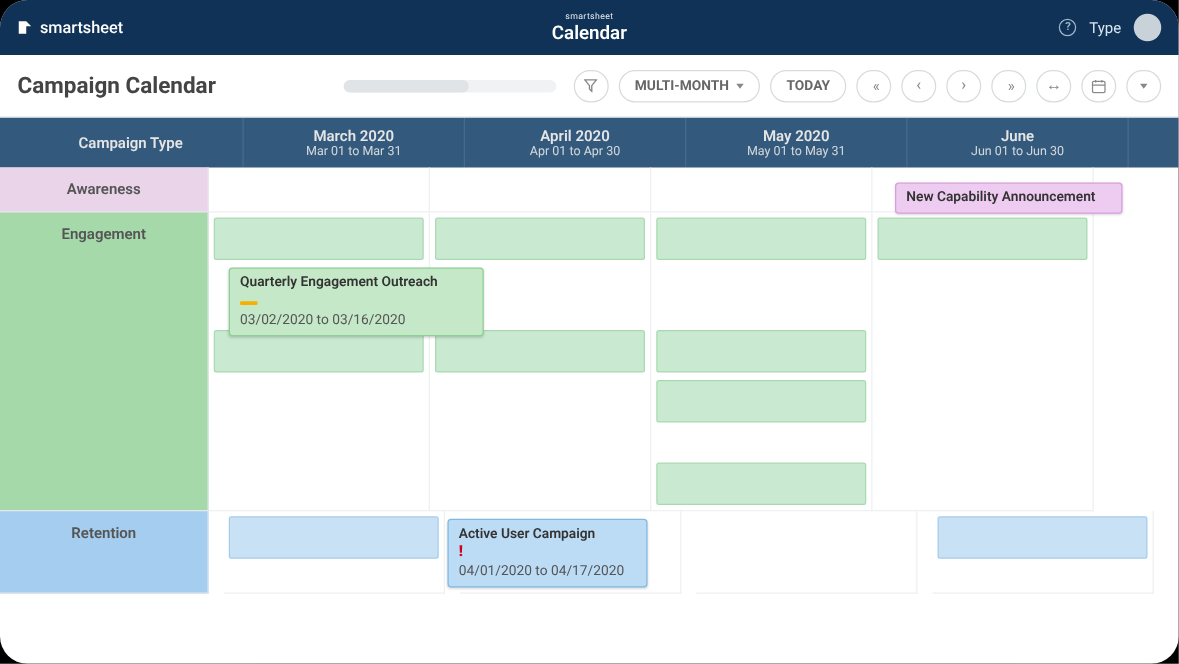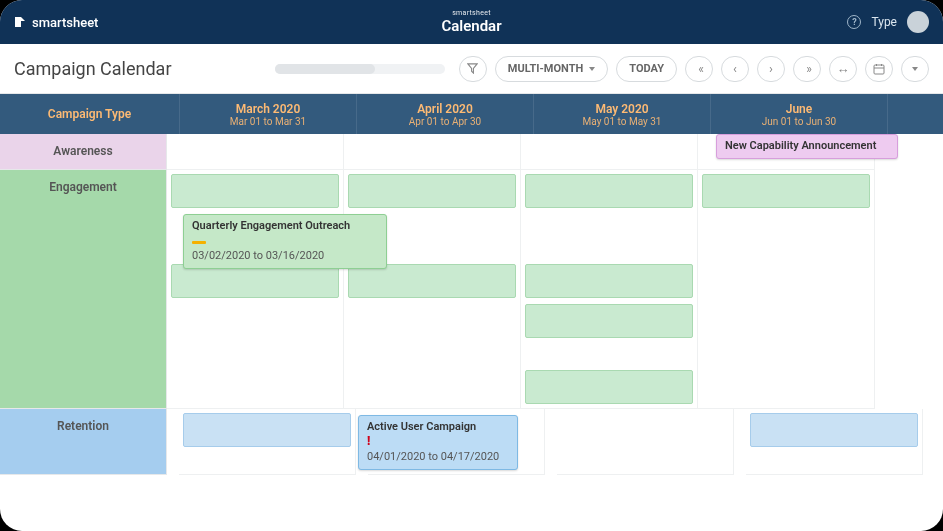--- a/index.html
+++ b/index.html
@@ -22,38 +22,38 @@
   .topbar-right { margin-left: auto; display: flex; align-items: center; gap: 10px; font-size: 12px; color:#dbe6ef;}
   .avatar { width: 22px; height: 22px; border-radius: 50%; background: #c9d2d9; }
   .help-icon { width:14px; height:14px; border:1.5px solid #9fb6c9; border-radius:50%; display:inline-flex; align-items:center; justify-content:center; font-size:9px; color:#9fb6c9; font-weight:700;}
 
   
   .toolbar {
     height: 50px; padding: 10px 14px; display: flex; align-items: center; gap: 8px;
     border-bottom: 1px solid #e6e8ea;
      background:#fff;
   }
-  .page-title { font-size: 18px; font-weight: 400; color: #444; flex: 0 0 auto; margin-right: 6px; }
+  .page-title { font-size: 18px; font-weight: 700; color: #444; flex: 0 0 auto; margin-right: 6px; }
   .spacer { flex: 1 1 auto; }
   .scroll-track { width: 170px; height: 10px; background: #f0f2f4; border-radius: 5px; position:relative; margin-right:6px;}
   .scroll-thumb { position:absolute; left:0; top:0; width:100px; height:10px; background:#e1e4e7; border-radius:5px;}
   .pill, .iconbtn {
     height: 26px; border: 1px solid #d7dbde; border-radius: 13px; background: #fff;
     display: inline-flex; align-items: center; justify-content: center;
     font-size: 11px; color: #666; cursor: pointer;
   }
   .iconbtn { width: 28px; }
   .pill { padding: 0 12px; gap: 6px; font-weight: bold; }
   .caret-down { width:0;height:0;border-left:3px solid transparent;border-right:3px solid transparent;border-top:4px solid #888; display:inline-block;}
   .chev { font-size: 13px; color:#888; line-height:1; }
   .dbl-chev { letter-spacing:-4px; font-size:12px; color:#888;}
 
   
   .grid { flex:1 1 auto; overflow:hidden; display:flex; flex-direction:column; }
-  .grid-header { display:flex; background:#335a7d; color:#fdba74; }
+  .grid-header { display:flex; background:#335a7d; color:#e5e5e5;padding-left:15px; }
   .col-type { width: 180px; }
   .col-month { width: 177px; }
   .grid-header .cell { height: 40px; display:flex; flex-direction:column; align-items:center; justify-content:center; font-size:11px; border-right:1px solid rgba(255,255,255,0.1);}
   .grid-header .cell .m1 { font-weight:600; font-size:12px;}
   .grid-header .cell .m2 { font-size:10px; opacity:.9;}
 
   .grid-body { position: relative; flex:1; }
 
   .row { display:flex; align-items:stretch; }
   .row .type-cell {
@@ -223,21 +223,21 @@
         <div class="lane">
           <div class="ghost blue" style="left:4px;top:4px;right:4px;height:34px"></div>
         </div>
         <div class="lane"></div>
         <div class="lane"></div>
         <div class="lane">
           <div class="ghost blue" style="left:4px;top:4px;right:4px;height:34px"></div>
         </div>
       </div>
 
-      <div class="card purple" style="left:716px; top:0px; width:182px;">
+      <div class="card purple" style="left:716px; top:12px; width:182px;">
         <div class="title">New Capability Announcement</div>
       </div>
 
       <div class="card green" style="left:183px; top:80px; width:204px;">
         <div class="title">Quarterly Engagement Outreach</div>
         <span class="flag yellow"></span>
         <div class="dates">03/02/2020 to 03/16/2020</div>
       </div>
 
       <div class="card blue" style="left:358px; top:260px; width:160px;margin-top:21px;">

